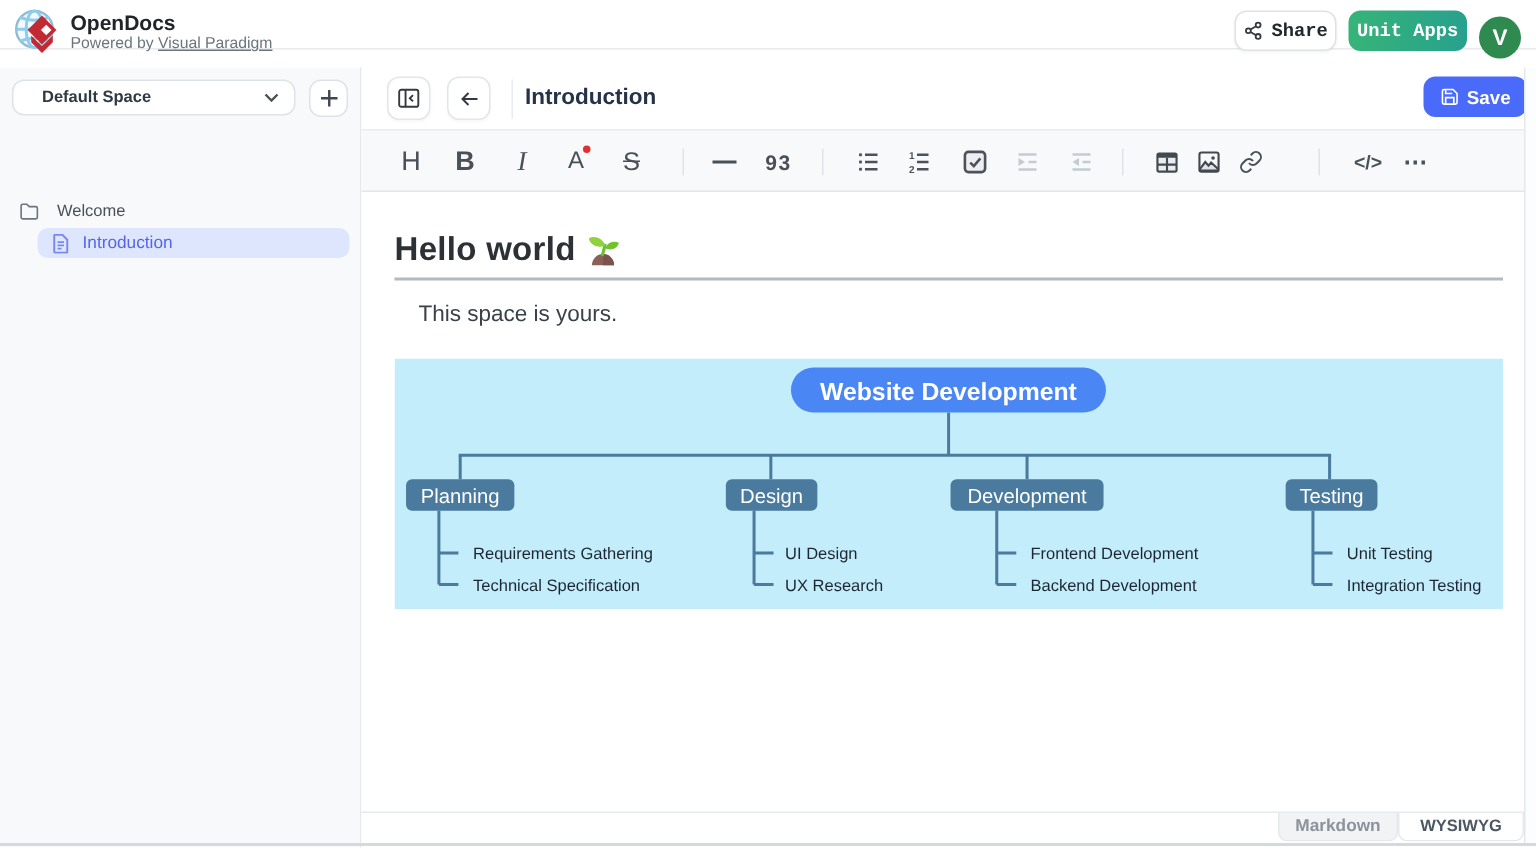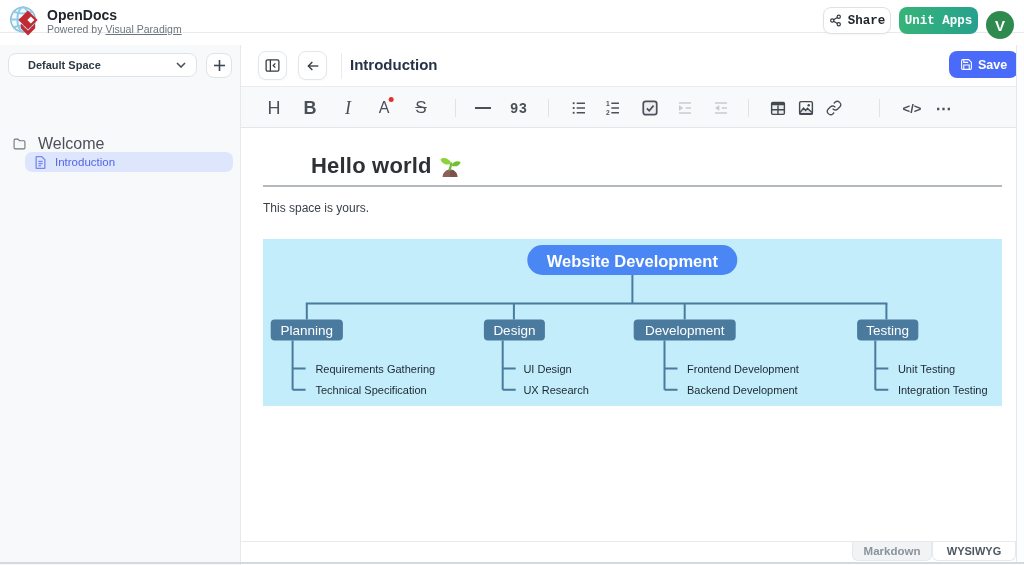--- a/index.html
+++ b/index.html
@@ -28,21 +28,21 @@
     background:#f8f9fa; border-right:1px solid #e6e9ec; }
   #spacesel { position:absolute; left:8px; top:8px; width:189px; height:24px; background:#fff;
     border:1px solid #dfe3e8; border-radius:8px; display:flex; align-items:center;
     font-size:11px; font-weight:bold; color:#2f3943; padding-left:19px; }
   #addbtn { position:absolute; left:206px; top:8px; width:26px; height:25px; background:#fff;
     border:1px solid #dfe3e8; border-radius:8px; }
   #searchbox { position:absolute; left:8px; top:49px; width:222px; height:22px; background:#fff;
     border:1px solid #dfe3e8; border-radius:6px; display:flex; align-items:center;
     font-size:11.5px; color:#98a1ab; }
   #welcomerow { position:absolute; left:13px; top:90px; display:flex; align-items:center;
-    font-size:16px; color:#4a5158; }
+    font-size:11px; color:#4a5158; }
   #introrow { position:absolute; left:25px; top:107px; width:208px; height:20px;
     background:#dee6fd; border-radius:7px; display:flex; align-items:center;
     font-size:11.5px; color:#5465e8; }
 
   
   #main { position:absolute; left:241px; top:45px; width:775px; height:520px; background:#fff; }
   #gutter { position:absolute; left:1016px; top:45px; width:8px; height:517px;
     background:#fcfdfe; border-left:1px solid #e4e8eb; }
   .sqbtn { position:absolute; top:6px; width:29px; height:29px; background:#fff;
     border:1px solid #e2e6ea; border-radius:8px; display:flex; align-items:center;
@@ -52,24 +52,24 @@
     border-radius:8px; color:#fff; font-size:12.5px; font-weight:bold; display:flex;
     align-items:center; justify-content:center; gap:5px; }
   #toolbar { position:absolute; left:0; top:41px; width:775px; height:42px; background:#f8f9fa;
     border-top:1px solid #e9ecef; border-bottom:1px solid #e4e7ea; }
   .ti { position:absolute; top:21px; transform:translate(-50%,-50%); color:#495057;
     display:flex; align-items:center; justify-content:center; }
   .tdiv { position:absolute; top:12px; width:1px; height:18px; background:#dfe3e7; }
 
   
   #content { position:absolute; left:0; top:84px; width:775px; height:412px; background:#fff; }
-  #h1row { position:absolute; left:22px; top:24px; display:flex; align-items:center; gap:8px;margin-left:48px; }
+  #h1row { position:absolute; left:22px; top:24px; display:flex; align-items:center; gap:8px; }
   #h1row .t { font-size:22px; font-weight:bold; color:#2d3136; letter-spacing:.2px; }
   #hr { position:absolute; left:22px; top:56px; width:739px; height:2px; background:#b3b9bf; }
-  #para { position:absolute; left:22px; top:72px; font-size:12px; color:#3a4149; }
+  #para { position:absolute; left:38px; top:72px; font-size:15px; color:#3a4149; }
   #diagram { position:absolute; left:22px; top:110px; }
 
   
   #footer { position:absolute; left:241px; top:541px; width:775px; height:24px; background:#fff;
     border-top:1px solid #e7eaee; }
   .tab { position:absolute; top:0; height:19px; display:flex; align-items:center;
     justify-content:center; font-size:11.5px; font-weight:bold; }
   #tabmd { left:611px; width:80px; background:#f1f3f5; color:#8b939c;
     border:1px solid #e6e9ec; border-top:none; border-radius:0 0 6px 6px; }
   #tabwy { left:691px; width:84px; background:#fff; color:#4d5761; font-size:11px;

